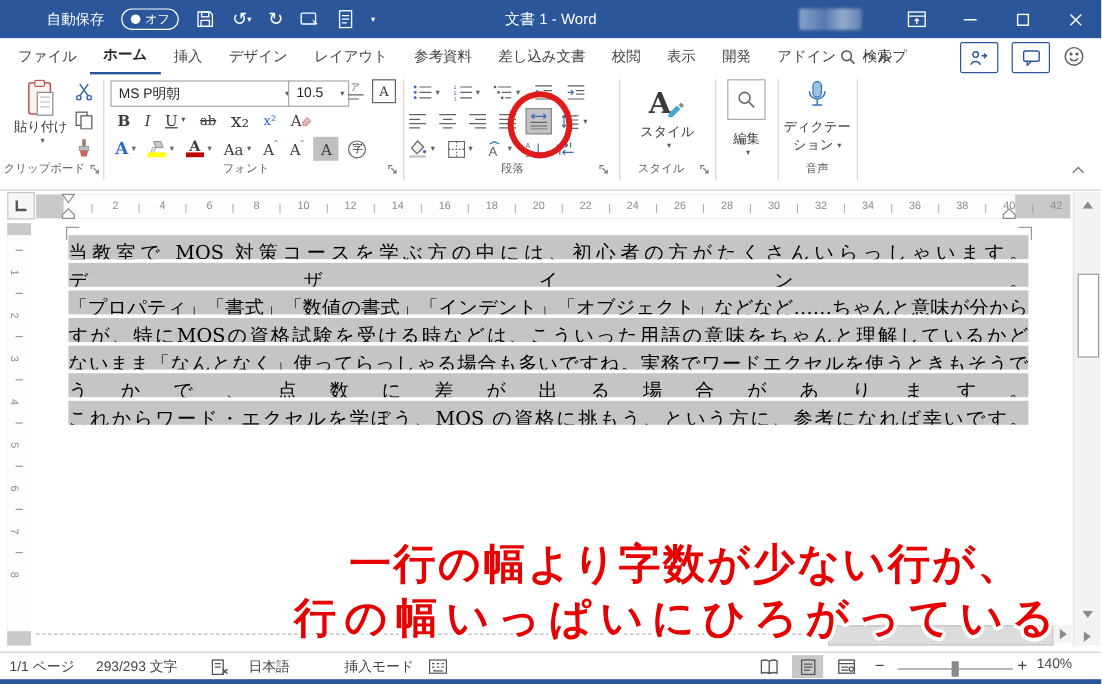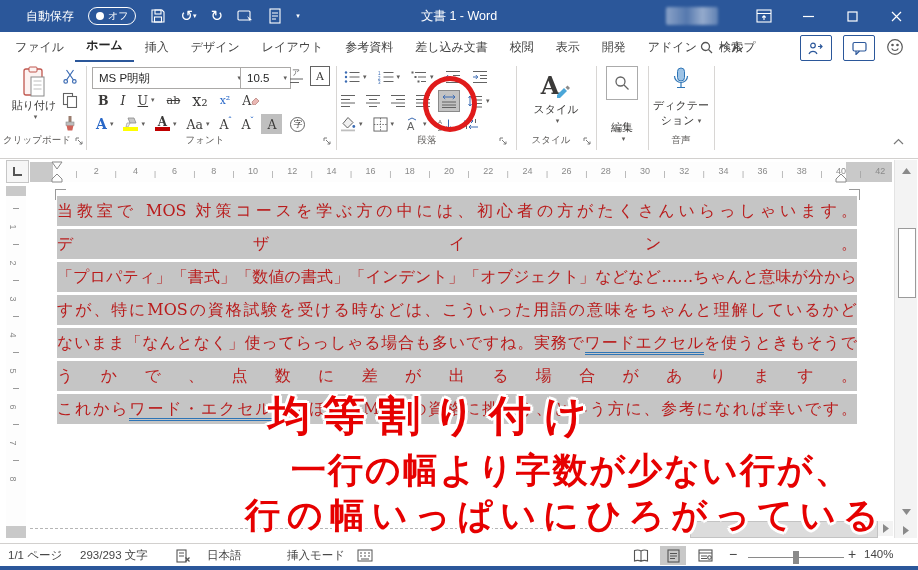--- a/index.html
+++ b/index.html
@@ -4,21 +4,21 @@
 <style>
   html,body{margin:0;padding:0;}
   .app{position:relative;width:918px;height:570px;background:#fff;overflow:hidden;
        font-family:"Liberation Sans","DejaVu Sans",sans-serif;color:#3b3a39;}
   .abs{position:absolute;}
   svg{display:block;}
 
   
   .titlebar{position:absolute;left:0;top:0;width:918px;height:32px;background:#2b579a;color:#fff;
             display:flex;align-items:center;font-size:12px;}
-  .qat{display:flex;align-items:center;gap:14px;margin-left:26px;}
+  .qat{display:flex;align-items:center;gap:14px;margin-left:39px;}
   .toggle{display:flex;align-items:center;gap:4px;border:1px solid #fff;border-radius:9px;
           height:16px;padding:0 7px;font-size:10px;}
   .knob{width:8px;height:8px;border-radius:50%;background:#fff;}
   .qbtn{color:#fff;font-size:15px;line-height:1;font-family:"DejaVu Sans",sans-serif;}
   .dds{font-size:7px;color:#fff;}
   .title-center{position:absolute;left:0;right:0;text-align:center;font-size:12.5px;color:#fff;}
   .winctl{position:absolute;right:0;top:0;height:32px;display:flex;align-items:center;}
   .wbtn{width:44px;height:32px;display:flex;align-items:center;justify-content:center;}
   .userblur{width:52px;height:18px;border-radius:2px;margin-right:24px;
             background:linear-gradient(90deg,rgba(255,255,255,.45),rgba(255,255,255,.2) 40%,rgba(255,255,255,.5) 70%,rgba(255,255,255,.25));
@@ -54,22 +54,22 @@
   .tabsel{position:absolute;left:6px;top:160px;width:21px;height:21px;background:#f6f6f6;border:1px solid #c6c6c6;
           display:flex;align-items:center;justify-content:center;}
   .vruler{position:absolute;left:6px;top:186px;width:20px;height:352px;background:#c9c9c9;}
   .vract{position:absolute;left:0;top:10px;width:20px;height:330px;background:#fdfdfd;}
   .vnum{position:absolute;left:4px;font-size:9px;color:#8a8a8a;transform:rotate(90deg);}
   .vtick{position:absolute;left:7px;width:6px;height:1px;background:#9a9a9a;}
 
   
   .docpage{position:absolute;left:26px;top:186px;width:868px;height:352px;background:#fff;}
   .doc-text{position:absolute;left:57px;top:196px;width:800px;z-index:1;}
-  .doc-line{height:30px;line-height:30px;background:#c5c5c5;margin-bottom:3px;
-            font-family:"DejaVu Serif","Liberation Serif",serif;font-size:16px;color:#b91c1c;
+  .doc-line{height:20px;line-height:30px;background:#c5c5c5;margin-bottom:3px;
+            font-family:"DejaVu Serif","Liberation Serif",serif;font-size:16px;color:#000000;
             text-align:justify;text-align-last:justify;text-justify:inter-character;overflow:hidden;}
   .dlink{border-bottom:3px double #2e75b6;}
   .crop{position:absolute;width:10px;height:10px;z-index:0;}
 
   
   .callout{position:absolute;z-index:40;color:#e60000;font-weight:900;white-space:nowrap;
            font-family:"Liberation Sans","DejaVu Sans",sans-serif;
            text-shadow:-2px -2px 0 #fff,2px -2px 0 #fff,-2px 2px 0 #fff,2px 2px 0 #fff,0 -3px 0 #fff,0 3px 0 #fff,-3px 0 0 #fff,3px 0 0 #fff;}
   .redcircle{position:absolute;left:423px;top:76px;width:44px;height:46px;border:5px solid #e01b1b;
              border-radius:50%;z-index:41;pointer-events:none;}
@@ -480,21 +480,21 @@
     </span>
     <div class="gsep" style="left:596px;"></div>
 
     <div class="bigbtn" style="left:602px;top:4px;width:40px;">
       <span style="width:30px;height:32px;border:1px solid #ababab;background:#fff;display:flex;align-items:center;justify-content:center;">
         <svg width="16" height="16" viewBox="0 0 16 16" fill="none" stroke="#636363" stroke-width="1.3">
           <circle cx="6.5" cy="6.5" r="4.5"></circle>
             <path d="M10 10l4.5 4.5"></path>
         </svg>
       </span>
-      <span style="margin-top:20px;">編集</span>
+      <span style="margin-top:8px;">編集</span>
       <span class="ddv">▾</span>
     </div>
     <div class="gsep" style="left:648px;"></div>
 
     <div class="bigbtn" style="left:652px;top:4px;width:58px;">
       <svg width="20" height="32" viewBox="0 0 20 32">
         <rect x="6.5" y="2" width="7" height="13" rx="3.5" fill="#9dc3e6" stroke="#2e75b6"></rect>
         <path d="M3.5 10a6.5 6.5 0 0 0 13 0M10 17v4M6 21.5h8" stroke="#2e75b6" fill="none" stroke-width="1.2"></path>
       </svg>
       <span>ディクテー</span>
@@ -544,21 +544,20 @@
     <div class="doc-line"><span>当教室で MOS 対策コースを学ぶ方の中には、初心者の方がたくさんいらっしゃいます。</span></div>
     <div class="doc-line"><span>デザイン。</span></div>
     <div class="doc-line"><span>「プロパティ」「書式」「数値の書式」「インデント」「オブジェクト」などなど……ちゃんと意味が分から</span></div>
     <div class="doc-line"><span>すが、特にMOSの資格試験を受ける時などは、こういった用語の意味をちゃんと理解しているかど</span></div>
     <div class="doc-line"><span>ないまま「なんとなく」使ってらっしゃる場合も多いですね。実務で</span><span class="dlink">ワードエクセル</span><span>を使うときもそうで</span></div>
     <div class="doc-line"><span>うかで、点数に差が出る場合があります。</span></div>
     <div class="doc-line"><span>これから</span><span class="dlink">ワード・エクセル</span><span>を学ぼう、MOS の資格に挑もう、という方に、参考になれば幸いです。</span></div>
   </div>
 
   <div class="redcircle"></div>
-  <div class="callout" style="left:268px;top:388px;font-size:42px;letter-spacing:13px;">均等割り付け</div>
   <div class="callout" style="left:291px;top:447px;font-size:35px;letter-spacing:2px;">一行の幅より字数が少ない行が、</div>
   <div class="callout" style="left:245px;top:492px;font-size:35px;letter-spacing:7px;">行の幅いっぱいにひろがっている</div>
 
   <div class="vscroll">
     <span class="varrow" style="top:3px;">
       <svg width="9" height="6" viewBox="0 0 9 6">
           <path d="M0 6l4.5-6L9 6z" fill="#8a8a8a"></path>
         </svg>
       </span>
     <span class="vthumb"></span>

